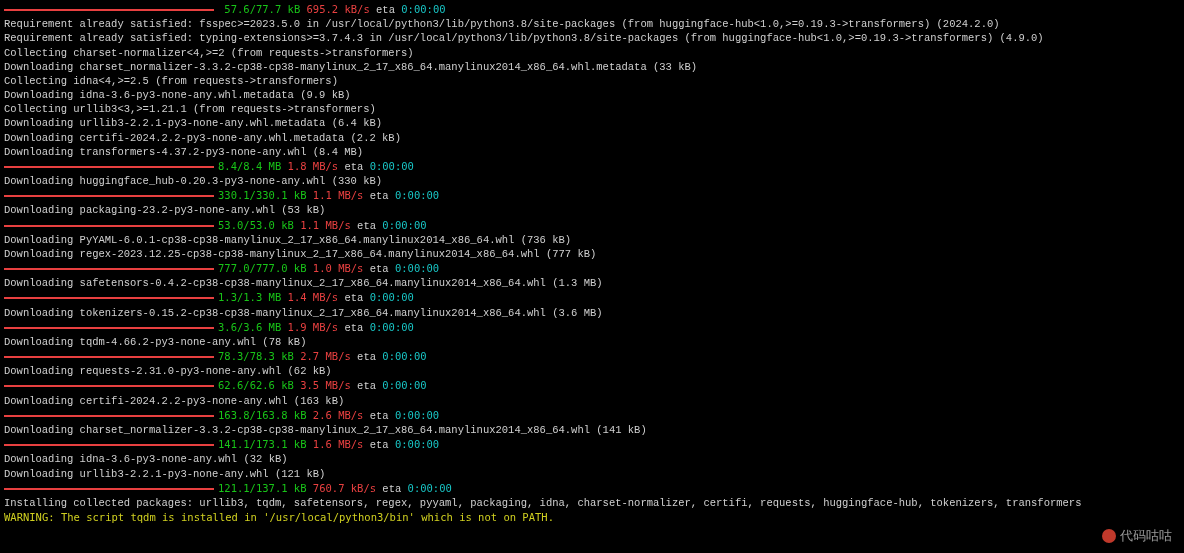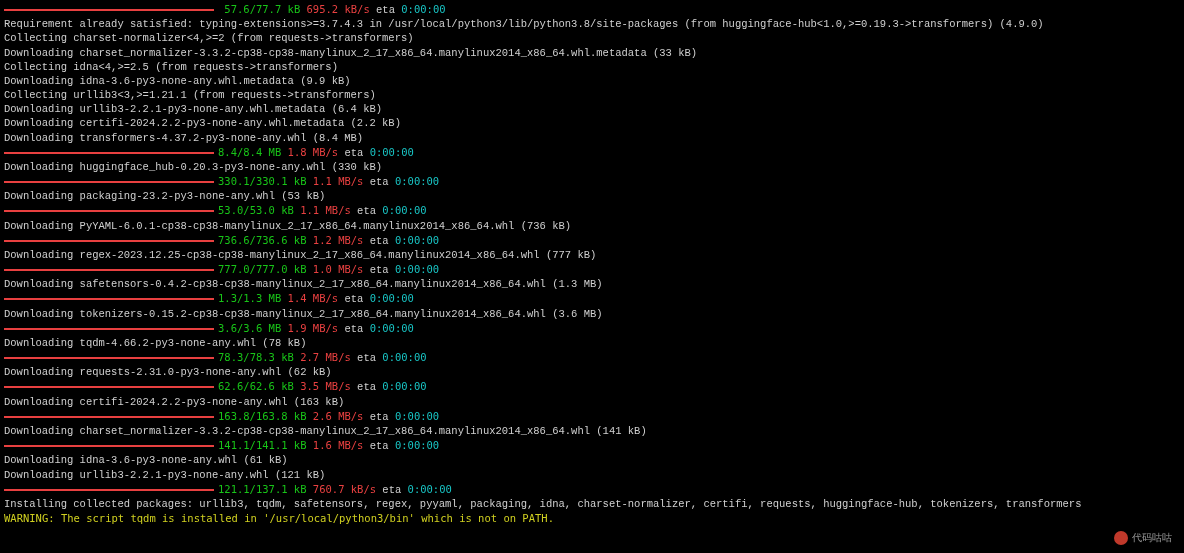--- a/index.html
+++ b/index.html
@@ -26,21 +26,21 @@
       height: 2px;
       background: #e84040;
       vertical-align: middle;
       margin-right: 4px;
     }
     .watermark {
       position: fixed;
       right: 12px;
       bottom: 8px;
       color: #999;
-      font-size: 10px;
+      font-size: 13px;
       display: flex;
       align-items: center;
       gap: 4px;
     }
     .wm-icon {
       width: 14px;
       height: 14px;
       border-radius: 50%;
       background: #c0392b;
       display: inline-block;
@@ -49,54 +49,54 @@
 </head>
 <body>
 
 <div>
   <span class="line">
     <span class="bar" style="width:210px"></span>
     <span class="green">57.6</span><span class="green">/</span><span class="green">77.7 kB</span>
     <span class="red">695.2 kB/s</span><span class="white"> eta </span><span class="cyan">0:00:00</span>
   </span>
 
+  <span class="line white">Requirement already satisfied: fsspec&gt;=2023.5.0 in /usr/local/python3/lib/python3.8/site-packages (from huggingface-hub&lt;1.0,&gt;=0.19.3-&gt;transformers) (2024.2.0)</span>
   <span class="line white">Requirement already satisfied: typing-extensions&gt;=3.7.4.3 in /usr/local/python3/lib/python3.8/site-packages (from huggingface-hub&lt;1.0,&gt;=0.19.3-&gt;transformers) (4.9.0)</span>
 
   <span class="line white">Collecting charset-normalizer&lt;4,&gt;=2 (from requests-&gt;transformers)</span>
   <span class="line white">  Downloading charset_normalizer-3.3.2-cp38-cp38-manylinux_2_17_x86_64.manylinux2014_x86_64.whl.metadata (33 kB)</span>
   <span class="line white">Collecting idna&lt;4,&gt;=2.5 (from requests-&gt;transformers)</span>
   <span class="line white">  Downloading idna-3.6-py3-none-any.whl.metadata (9.9 kB)</span>
   <span class="line white">Collecting urllib3&lt;3,&gt;=1.21.1 (from requests-&gt;transformers)</span>
   <span class="line white">  Downloading urllib3-2.2.1-py3-none-any.whl.metadata (6.4 kB)</span>
   <span class="line white">  Downloading certifi-2024.2.2-py3-none-any.whl.metadata (2.2 kB)</span>
 
   <div id="dls">
       <span class="line white">Downloading transformers-4.37.2-py3-none-any.whl (8.4 MB)</span>
       <span class="line"><span class="bar" style="width:210px"></span><span class="green">8.4</span><span class="green">/</span><span class="green">8.4 MB</span> <span class="red">1.8 MB/s</span><span class="white"> eta </span><span class="cyan">0:00:00</span></span>
       <span class="line white">Downloading huggingface_hub-0.20.3-py3-none-any.whl (330 kB)</span>
       <span class="line"><span class="bar" style="width:210px"></span><span class="green">330.1</span><span class="green">/</span><span class="green">330.1 kB</span> <span class="red">1.1 MB/s</span><span class="white"> eta </span><span class="cyan">0:00:00</span></span>
       <span class="line white">Downloading packaging-23.2-py3-none-any.whl (53 kB)</span>
       <span class="line"><span class="bar" style="width:210px"></span><span class="green">53.0</span><span class="green">/</span><span class="green">53.0 kB</span> <span class="red">1.1 MB/s</span><span class="white"> eta </span><span class="cyan">0:00:00</span></span>
       <span class="line white">Downloading PyYAML-6.0.1-cp38-cp38-manylinux_2_17_x86_64.manylinux2014_x86_64.whl (736 kB)</span>
-      <span class="line"><span class="bar" style="width:210px"></span><span class="green">736.6</span><span class="green">/</span><span class="green">736.6 kB</span> <span class="red">1.2 MB/s</span><span class="white"> eta </span><span class="cyan">0:00:00</span></span>
       <span class="line white">Downloading regex-2023.12.25-cp38-cp38-manylinux_2_17_x86_64.manylinux2014_x86_64.whl (777 kB)</span>
       <span class="line"><span class="bar" style="width:210px"></span><span class="green">777.0</span><span class="green">/</span><span class="green">777.0 kB</span> <span class="red">1.0 MB/s</span><span class="white"> eta </span><span class="cyan">0:00:00</span></span>
       <span class="line white">Downloading safetensors-0.4.2-cp38-cp38-manylinux_2_17_x86_64.manylinux2014_x86_64.whl (1.3 MB)</span>
       <span class="line"><span class="bar" style="width:210px"></span><span class="green">1.3</span><span class="green">/</span><span class="green">1.3 MB</span> <span class="red">1.4 MB/s</span><span class="white"> eta </span><span class="cyan">0:00:00</span></span>
       <span class="line white">Downloading tokenizers-0.15.2-cp38-cp38-manylinux_2_17_x86_64.manylinux2014_x86_64.whl (3.6 MB)</span>
       <span class="line"><span class="bar" style="width:210px"></span><span class="green">3.6</span><span class="green">/</span><span class="green">3.6 MB</span> <span class="red">1.9 MB/s</span><span class="white"> eta </span><span class="cyan">0:00:00</span></span>
       <span class="line white">Downloading tqdm-4.66.2-py3-none-any.whl (78 kB)</span>
       <span class="line"><span class="bar" style="width:210px"></span><span class="green">78.3</span><span class="green">/</span><span class="green">78.3 kB</span> <span class="red">2.7 MB/s</span><span class="white"> eta </span><span class="cyan">0:00:00</span></span>
       <span class="line white">Downloading requests-2.31.0-py3-none-any.whl (62 kB)</span>
       <span class="line"><span class="bar" style="width:210px"></span><span class="green">62.6</span><span class="green">/</span><span class="green">62.6 kB</span> <span class="red">3.5 MB/s</span><span class="white"> eta </span><span class="cyan">0:00:00</span></span>
       <span class="line white">Downloading certifi-2024.2.2-py3-none-any.whl (163 kB)</span>
       <span class="line"><span class="bar" style="width:210px"></span><span class="green">163.8</span><span class="green">/</span><span class="green">163.8 kB</span> <span class="red">2.6 MB/s</span><span class="white"> eta </span><span class="cyan">0:00:00</span></span>
       <span class="line white">Downloading charset_normalizer-3.3.2-cp38-cp38-manylinux_2_17_x86_64.manylinux2014_x86_64.whl (141 kB)</span>
-      <span class="line"><span class="bar" style="width:210px"></span><span class="green">141.1</span><span class="green">/</span><span class="green">141.1 kB</span> <span class="red">1.6 MB/s</span><span class="white"> eta </span><span class="cyan">0:00:00</span></span>
-      <span class="line white">Downloading idna-3.6-py3-none-any.whl (61 kB)</span>
+      <span class="line"><span class="bar" style="width:210px"></span><span class="green">141.1</span><span class="green">/</span><span class="green">173.1 kB</span> <span class="red">1.6 MB/s</span><span class="white"> eta </span><span class="cyan">0:00:00</span></span>
+      <span class="line white">Downloading idna-3.6-py3-none-any.whl (32 kB)</span>
       <span class="line white">Downloading urllib3-2.2.1-py3-none-any.whl (121 kB)</span>
       <span class="line"><span class="bar" style="width:210px"></span><span class="green">121.1</span><span class="green">/</span><span class="green">137.1 kB</span> <span class="red">760.7 kB/s</span><span class="white"> eta </span><span class="cyan">0:00:00</span></span>
     </div>
 
   <span class="line white">Installing collected packages: urllib3, tqdm, safetensors, regex, pyyaml, packaging, idna, charset-normalizer, certifi, requests, huggingface-hub, tokenizers, transformers</span>
 
   <span class="line yellow">  WARNING: The script tqdm is installed in '/usr/local/python3/bin' which is not on PATH.</span>
 
 </div>
 

